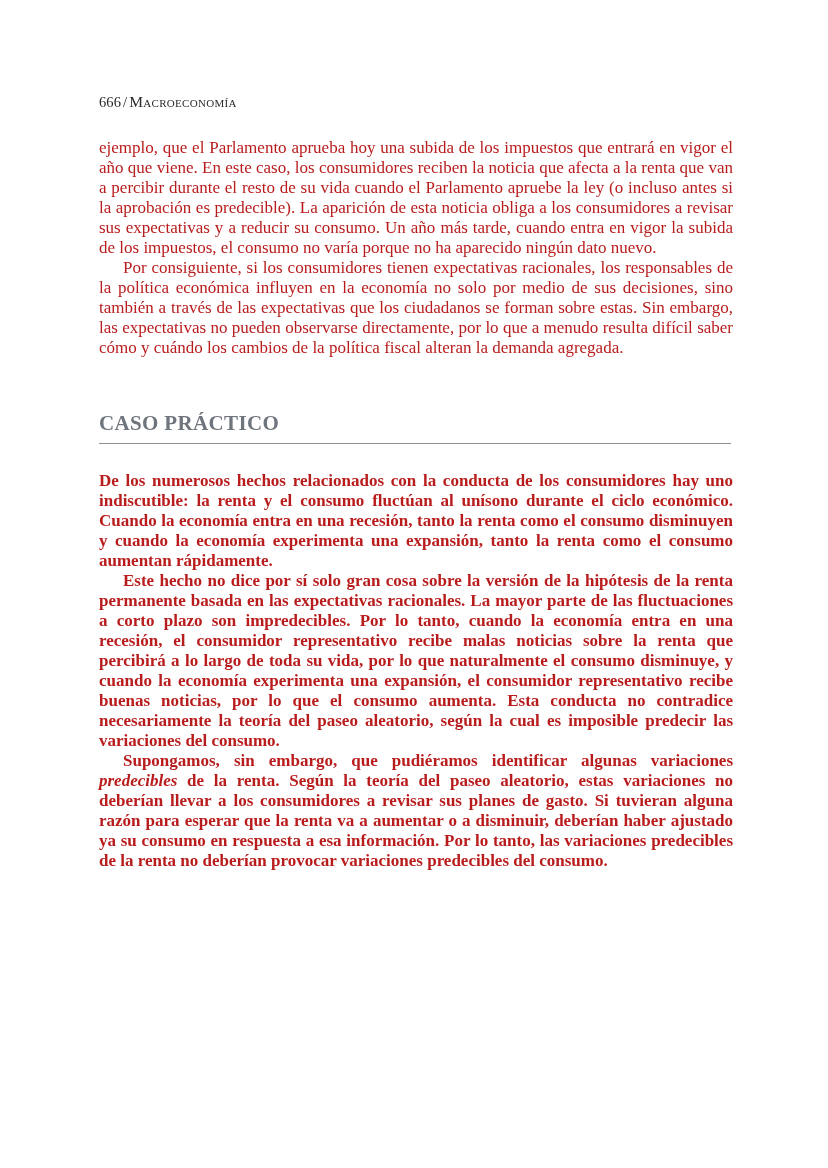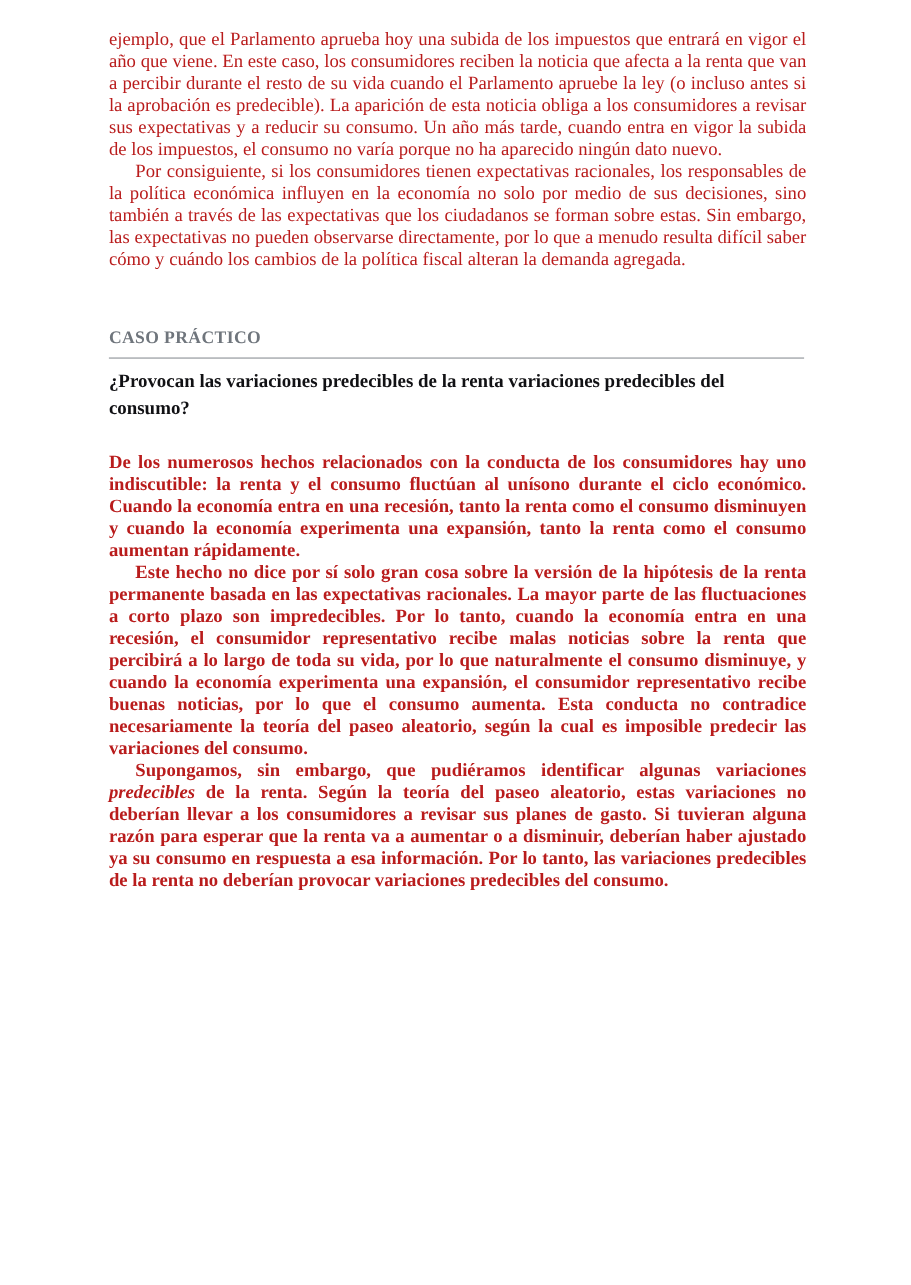--- a/index.html
+++ b/index.html
@@ -73,21 +73,21 @@
     font-style: italic;
   }
 
   
   .case-block {
     margin-top: 52px;
   }
 
   .case-kicker {
     margin: 0;
-    font-size: 16px;
+    font-size: 21px;
     line-height: 1.25;
     font-weight: 700;
     letter-spacing: 0.35px;
     color: #6f757c;
   }
 
   .case-rule {
     margin: 7px 0 0 0;
     border: 0;
     border-top: 1.6px solid #8b9096;
@@ -112,30 +112,32 @@
   .case-body p.para + p.para {
     margin-top: 0;
   }
 </style>
 </head>
 <body>
 
 <div class="page">
   <div class="content">
 
+    <div class="running-head">
+      <span class="folio">666</span><span class="sep">/</span><span class="book-title">Macroeconomía</span>
+    </div>
 
     <div class="body-block">
       <p class="para">ejemplo, que el Parlamento aprueba hoy una subida de los impuestos que entrará en vigor el año que viene. En este caso, los consumidores reciben la noticia que afecta a la renta que van a percibir durante el resto de su vida cuando el Parlamento apruebe la ley (o incluso antes si la aprobación es predecible). La aparición de esta noticia obliga a los consumidores a revisar sus expectativas y a reducir su consumo. Un año más tarde, cuando entra en vigor la subida de los impuestos, el consumo no varía porque no ha aparecido ningún dato nuevo.</p>
       <p class="para indent">Por consiguiente, si los consumidores tienen expectativas racionales, los responsables de la política económica influyen en la economía no solo por medio de sus decisiones, sino también a través de las expectativas que los ciudadanos se forman sobre estas. Sin embargo, las expectativas no pueden observarse directamente, por lo que a menudo resulta difícil saber cómo y cuándo los cambios de la política fiscal alteran la demanda agregada.</p>
     </div>
 
     <section class="case-block">
       <h2 class="case-kicker">CASO PRÁCTICO</h2>
       <hr class="case-rule">
-      <h3 class="case-title">¿Provocan las variaciones predecibles de la renta variaciones predecibles del consumo?</h3>
 
       <div class="case-body">
         <p class="para">De los numerosos hechos relacionados con la conducta de los consumidores hay uno indiscutible: la renta y el consumo fluctúan al unísono durante el ciclo económico. Cuando la economía entra en una recesión, tanto la renta como el consumo disminuyen y cuando la economía experimenta una expansión, tanto la renta como el consumo aumentan rápidamente.</p>
         <p class="para indent">Este hecho no dice por sí solo gran cosa sobre la versión de la hipótesis de la renta permanente basada en las expectativas racionales. La mayor parte de las fluctuaciones a corto plazo son impredecibles. Por lo tanto, cuando la economía entra en una recesión, el consumidor representativo recibe malas noticias sobre la renta que percibirá a lo largo de toda su vida, por lo que naturalmente el consumo disminuye, y cuando la economía experimenta una expansión, el consumidor representativo recibe buenas noticias, por lo que el consumo aumenta. Esta conducta no contradice necesariamente la teoría del paseo aleatorio, según la cual es imposible predecir las variaciones del consumo.</p>
         <p class="para indent"><span>Supongamos, sin embargo, que pudiéramos identificar algunas variaciones </span><em>predecibles</em><span> de la renta. Según la teoría del paseo aleatorio, estas variaciones no deberían llevar a los consumidores a revisar sus planes de gasto. Si tuvieran alguna razón para esperar que la renta va a aumentar o a disminuir, deberían haber ajustado ya su consumo en respuesta a esa información. Por lo tanto, las variaciones predecibles de la renta no deberían provocar variaciones predecibles del consumo.</span></p>
       </div>
     </section>
 
   </div>
 </div>

